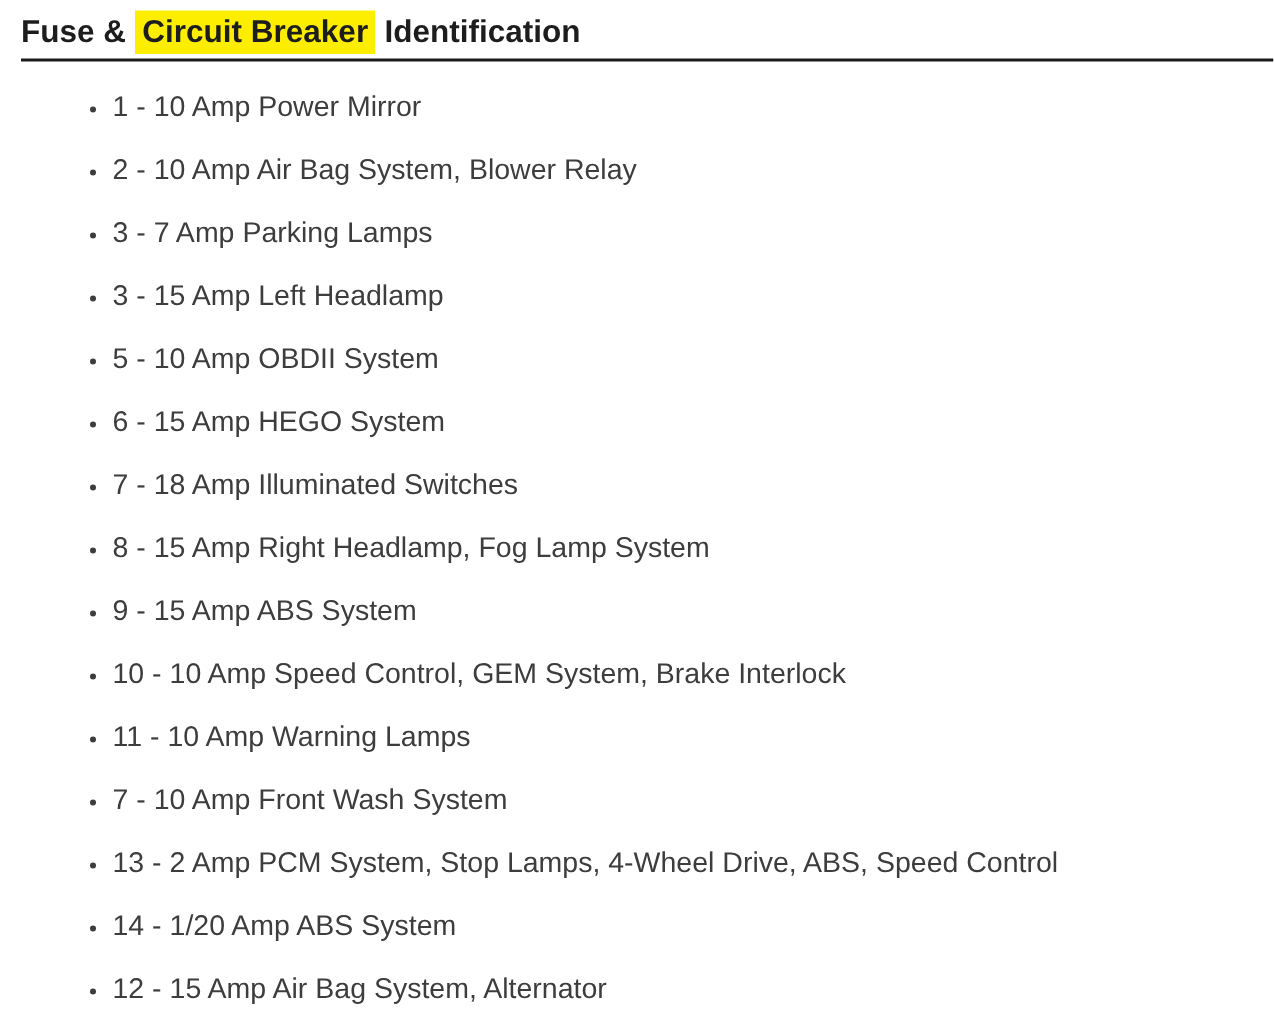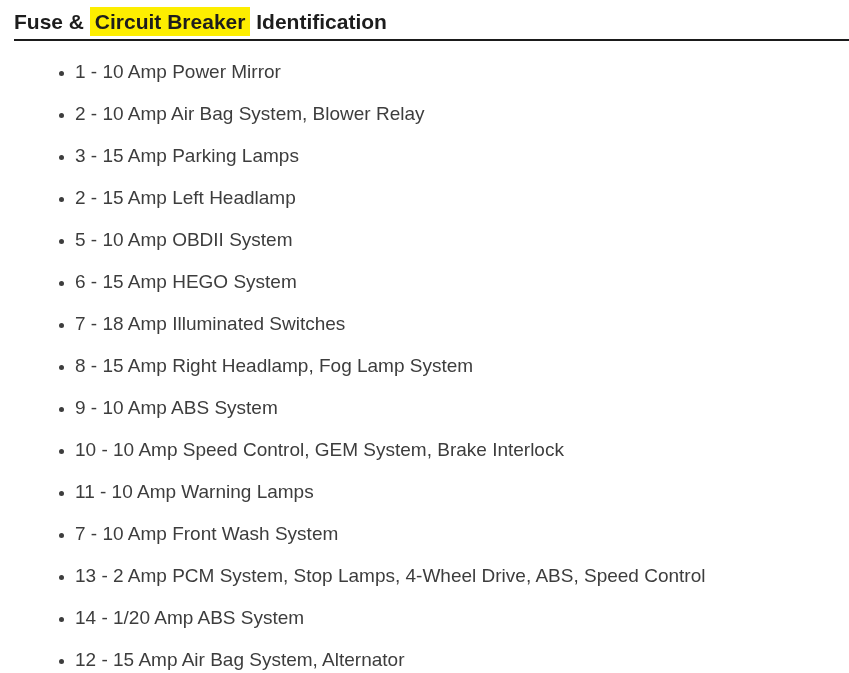--- a/index.html
+++ b/index.html
@@ -57,27 +57,27 @@
 
 <div class="page">
 
   <div class="heading-wrap">
     <h2 class="page-title"><span>Fuse &amp; </span><mark>Circuit Breaker</mark><span> Identification</span></h2>
   </div>
 
   <ul class="fuse-list">
     <li>1 - 10 Amp Power Mirror</li>
     <li>2 - 10 Amp Air Bag System, Blower Relay</li>
-    <li>3 - 15 Amp Parking Lamps</li>
-    <li>2 - 15 Amp Left Headlamp</li>
+    <li>3 - 7 Amp Parking Lamps</li>
+    <li>3 - 15 Amp Left Headlamp</li>
     <li>5 - 10 Amp OBDII System</li>
     <li>6 - 15 Amp HEGO System</li>
     <li>7 - 18 Amp Illuminated Switches</li>
     <li>8 - 15 Amp Right Headlamp, Fog Lamp System</li>
-    <li>9 - 10 Amp ABS System</li>
+    <li>9 - 15 Amp ABS System</li>
     <li>10 - 10 Amp Speed Control, GEM System, Brake Interlock</li>
     <li>11 - 10 Amp Warning Lamps</li>
     <li>7 - 10 Amp Front Wash System</li>
     <li>13 - 2 Amp PCM System, Stop Lamps, 4-Wheel Drive, ABS, Speed Control</li>
     <li>14 - 1/20 Amp ABS System</li>
     <li>12 - 15 Amp Air Bag System, Alternator</li>
   </ul>
 
 </div>
 

